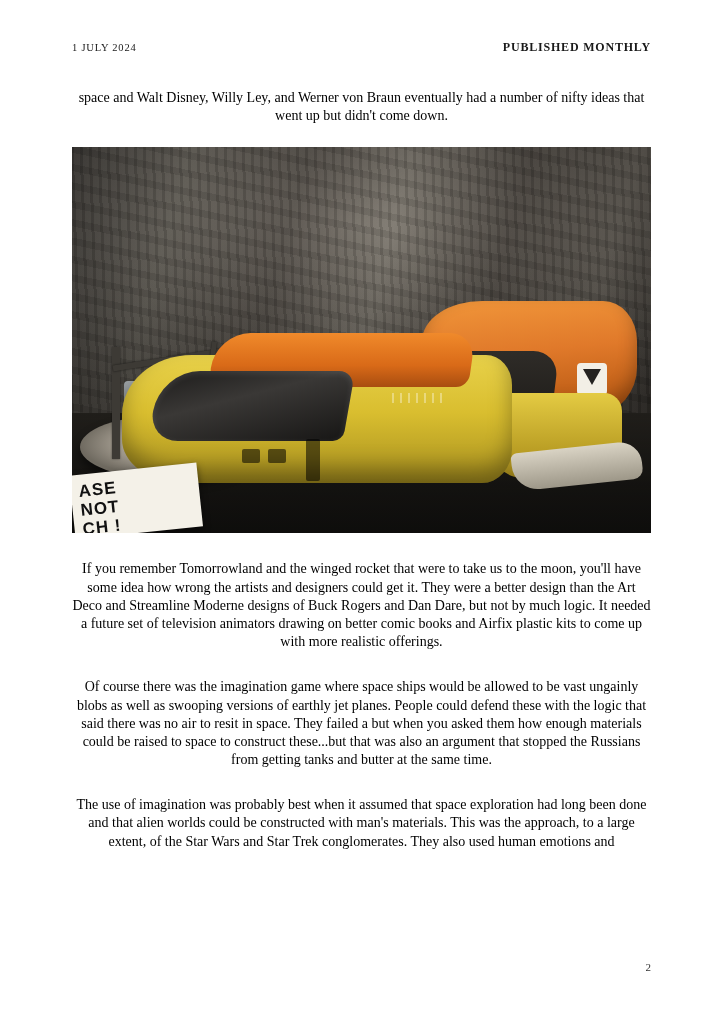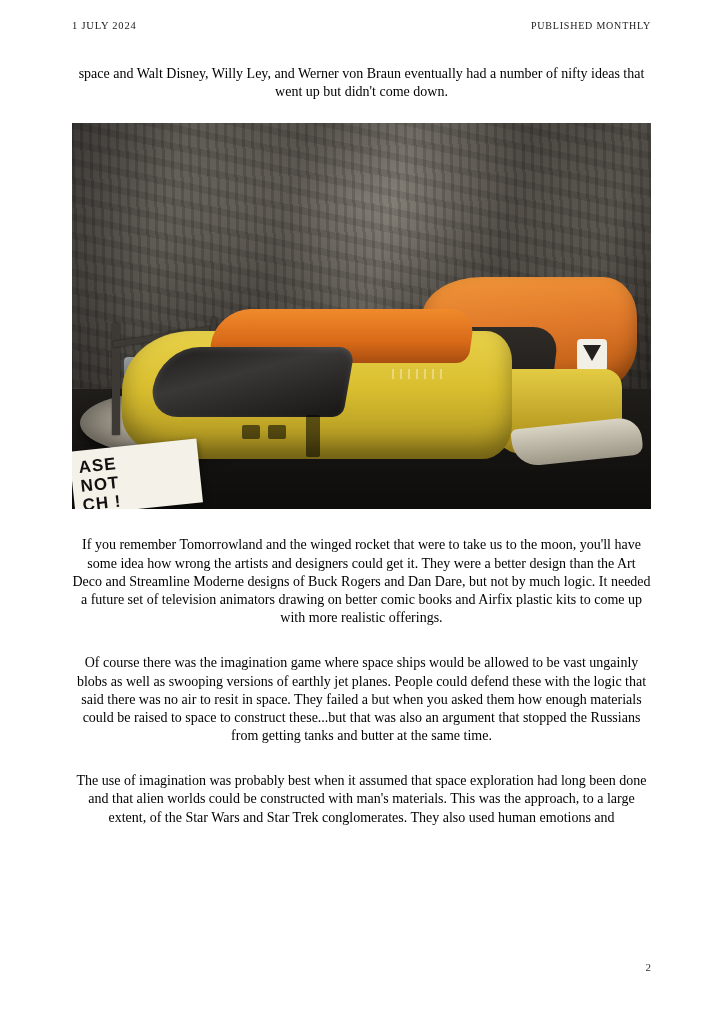--- a/index.html
+++ b/index.html
@@ -18,35 +18,36 @@
     position: relative;
     width: 723px;
     height: 1023px;
     box-sizing: border-box;
     padding: 0 72px;
   }
   .running-head {
     display: flex;
     justify-content: space-between;
     align-items: baseline;
-    padding-top: 20px;
+    padding-top: 40px;
     font-variant: small-caps;
     font-size: 11.5px;
     letter-spacing: 0.6px;
     color: #1a1a1a;
   }
   .running-head .left {
     text-transform: uppercase;
     font-size: 10.5px;
     letter-spacing: 0.8px;
   }
   .running-head .right {
     text-transform: uppercase;
-    font-size: 10px;
+    font-size: 12px;
     letter-spacing: 0.8px;
+    font-weight: bold;
   }
   .body-text {
     font-size: 14px;
     line-height: 1.30;
     text-align: center;
     margin: 0;
     color: #000;
   }
   .first-para {
     margin-top: 34px;

